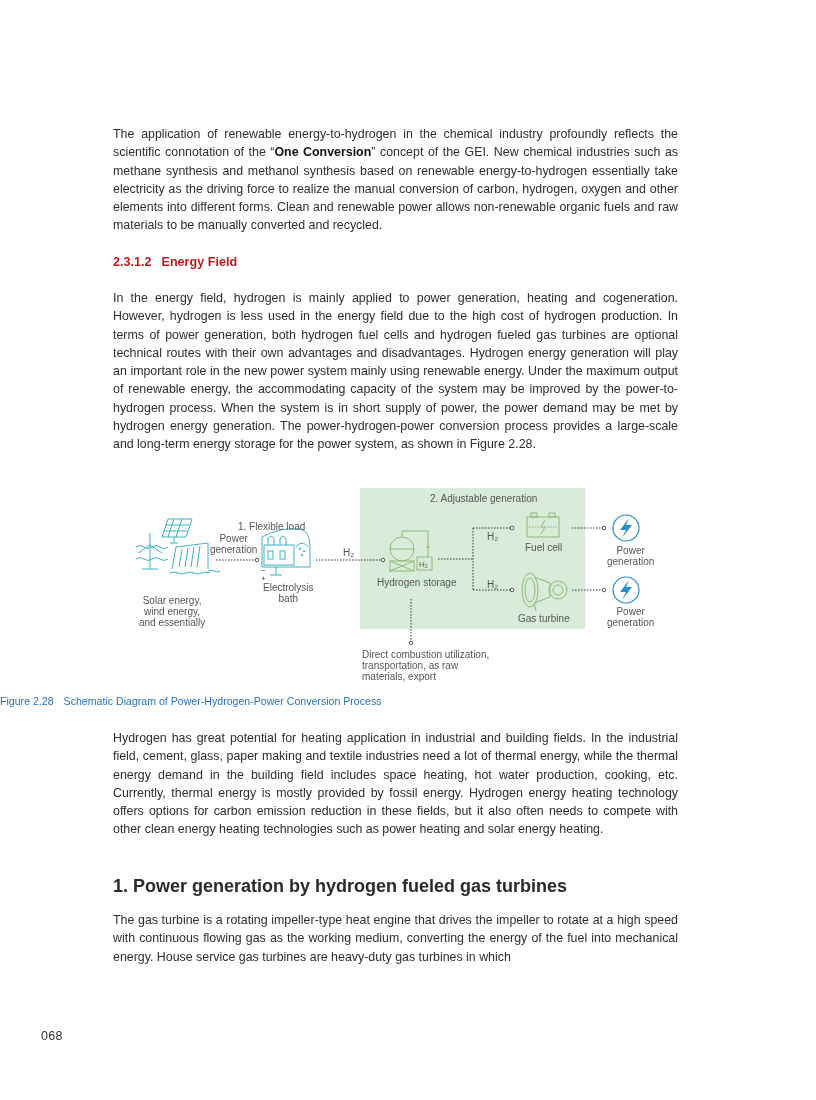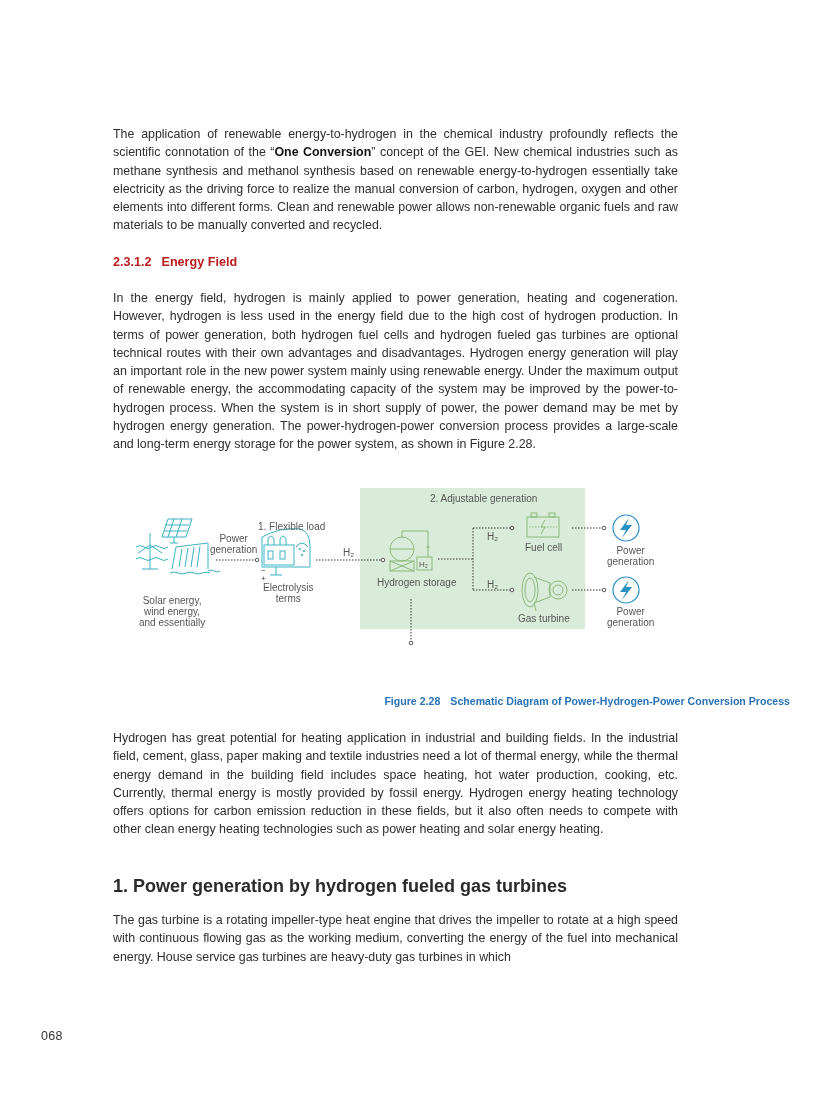--- a/index.html
+++ b/index.html
@@ -7,22 +7,22 @@
          font-family: "Liberation Sans", sans-serif; color: #2b2b2b; }
   .para { position: absolute; left: 113px; width: 565px; font-size: 12.4px;
           line-height: 18.3px; text-align: justify; color: #2e2e2e; margin: 0; }
   .para b { font-weight: bold; color: #111; }
   .heading { position: absolute; left: 113px; top: 255px; font-size: 12.6px;
              font-weight: bold; color: #b91c1c; margin: 0; }
   .heading .num { margin-right: 10px; }
   .subhead { position: absolute; left: 113px; top: 876px; font-size: 18px; color: #2a2a2a; margin: 0; }
   .page-num { position: absolute; left: 41px; top: 1029px; font-size: 12.5px; color: #333;
               letter-spacing: 0.3px; }
-  .caption { position: absolute; left: 0; width: 790px; top: 695px; text-align: right;
-             font-size: 10.6px; font-weight: bold; color: #2a73b8; }
+  .caption { position: absolute; left: 0; width: 790px; top: 695px; text-align: left;
+             font-size: 10.6px; font-weight: normal; color: #2a73b8; }
   .caption .fig { margin-right: 10px; }
   .diagram { position: absolute; left: 130px; top: 487px; width: 560px; height: 200px; }
   .dlabel { position: absolute; font-size: 10px; color: #555; line-height: 11px; text-align: center; white-space: nowrap; }
   .dlabel.left { text-align: left; }
   .green-panel { position: absolute; left: 230px; top: 1px; width: 225px; height: 141px; background: #d9ecd9; }
   svg { position: absolute; left: 0; top: 0; overflow: visible; }
 </style>
 </head>
 <body>
 
@@ -137,49 +137,54 @@
     <g>
       <circle cx="496" cy="103" r="13" fill="#fff" stroke="#2a8fc4" stroke-width="1.2"></circle>
       <path d="M499,93 L490,105 L496,105 L492,113 L502,100 L496,100 Z" fill="#2a8fc4"></path>
     </g>
 
     <line x1="281" y1="112" x2="281" y2="154" stroke="#333" stroke-width="1" stroke-dasharray="1.5,1.5"></line>
     <circle cx="281" cy="156" r="1.8" fill="#fff" stroke="#333" stroke-width="0.8"></circle>
   </svg>
 
   <div class="dlabel" style="left:300px; top:6px;">2. Adjustable generation</div>
-  <div class="dlabel" style="left:128px; top:34px;">1. Flexible load</div>
+  <div class="dlabel" style="left:108px; top:34px;">1. Flexible load</div>
   <div class="dlabel" style="left:80px; top:46px;">
     <div>Power</div>
     <div>generation</div>
   </div>
   <div class="dlabel" style="left:213px; top:60px;">H₂</div>
   <div class="dlabel" style="left:9px; top:108px;">
     <div>Solar energy,</div>
     <div>wind energy,</div>
     <div>and essentially</div>
   </div>
   <div class="dlabel" style="left:133px; top:95px;">
     <div>Electrolysis</div>
-    <div>terms</div>
+    <div>bath</div>
   </div>
   <div class="dlabel" style="left:289px; top:72px; font-size:8px;">H₂</div>
   <div class="dlabel" style="left:247px; top:90px;">Hydrogen storage</div>
   <div class="dlabel" style="left:357px; top:44px;">H₂</div>
   <div class="dlabel" style="left:357px; top:92px;">H₂</div>
   <div class="dlabel" style="left:395px; top:55px;">Fuel cell</div>
   <div class="dlabel" style="left:388px; top:126px;">Gas turbine</div>
   <div class="dlabel" style="left:477px; top:58px;">
     <div>Power</div>
     <div>generation</div>
   </div>
   <div class="dlabel" style="left:477px; top:119px;">
     <div>Power</div>
     <div>generation</div>
   </div>
+  <div class="dlabel left" style="left:232px; top:162px;">
+    <div>Direct combustion utilization,</div>
+    <div>transportation, as raw</div>
+    <div>materials, export</div>
+  </div>
 </div>
 
 <div class="caption"><span class="fig">Figure 2.28</span><span>Schematic Diagram of Power-Hydrogen-Power Conversion Process</span></div>
 
 <p class="para" style="top:729px;">Hydrogen has great potential for heating application in industrial and building fields. In the industrial field, cement, glass, paper making and textile industries need a lot of thermal energy, while the thermal energy demand in the building field includes space heating, hot water production, cooking, etc. Currently, thermal energy is mostly provided by fossil energy. Hydrogen energy heating technology offers options for carbon emission reduction in these fields, but it also often needs to compete with other clean energy heating technologies such as power heating and solar energy heating.</p>
 
 <h4 class="subhead">1. Power generation by hydrogen fueled gas turbines</h4>
 
 <p class="para" style="top:911px;">The gas turbine is a rotating impeller-type heat engine that drives the impeller to rotate at a high speed with continuous flowing gas as the working medium, converting the energy of the fuel into mechanical energy. House service gas turbines are heavy-duty gas turbines in which</p>
 

